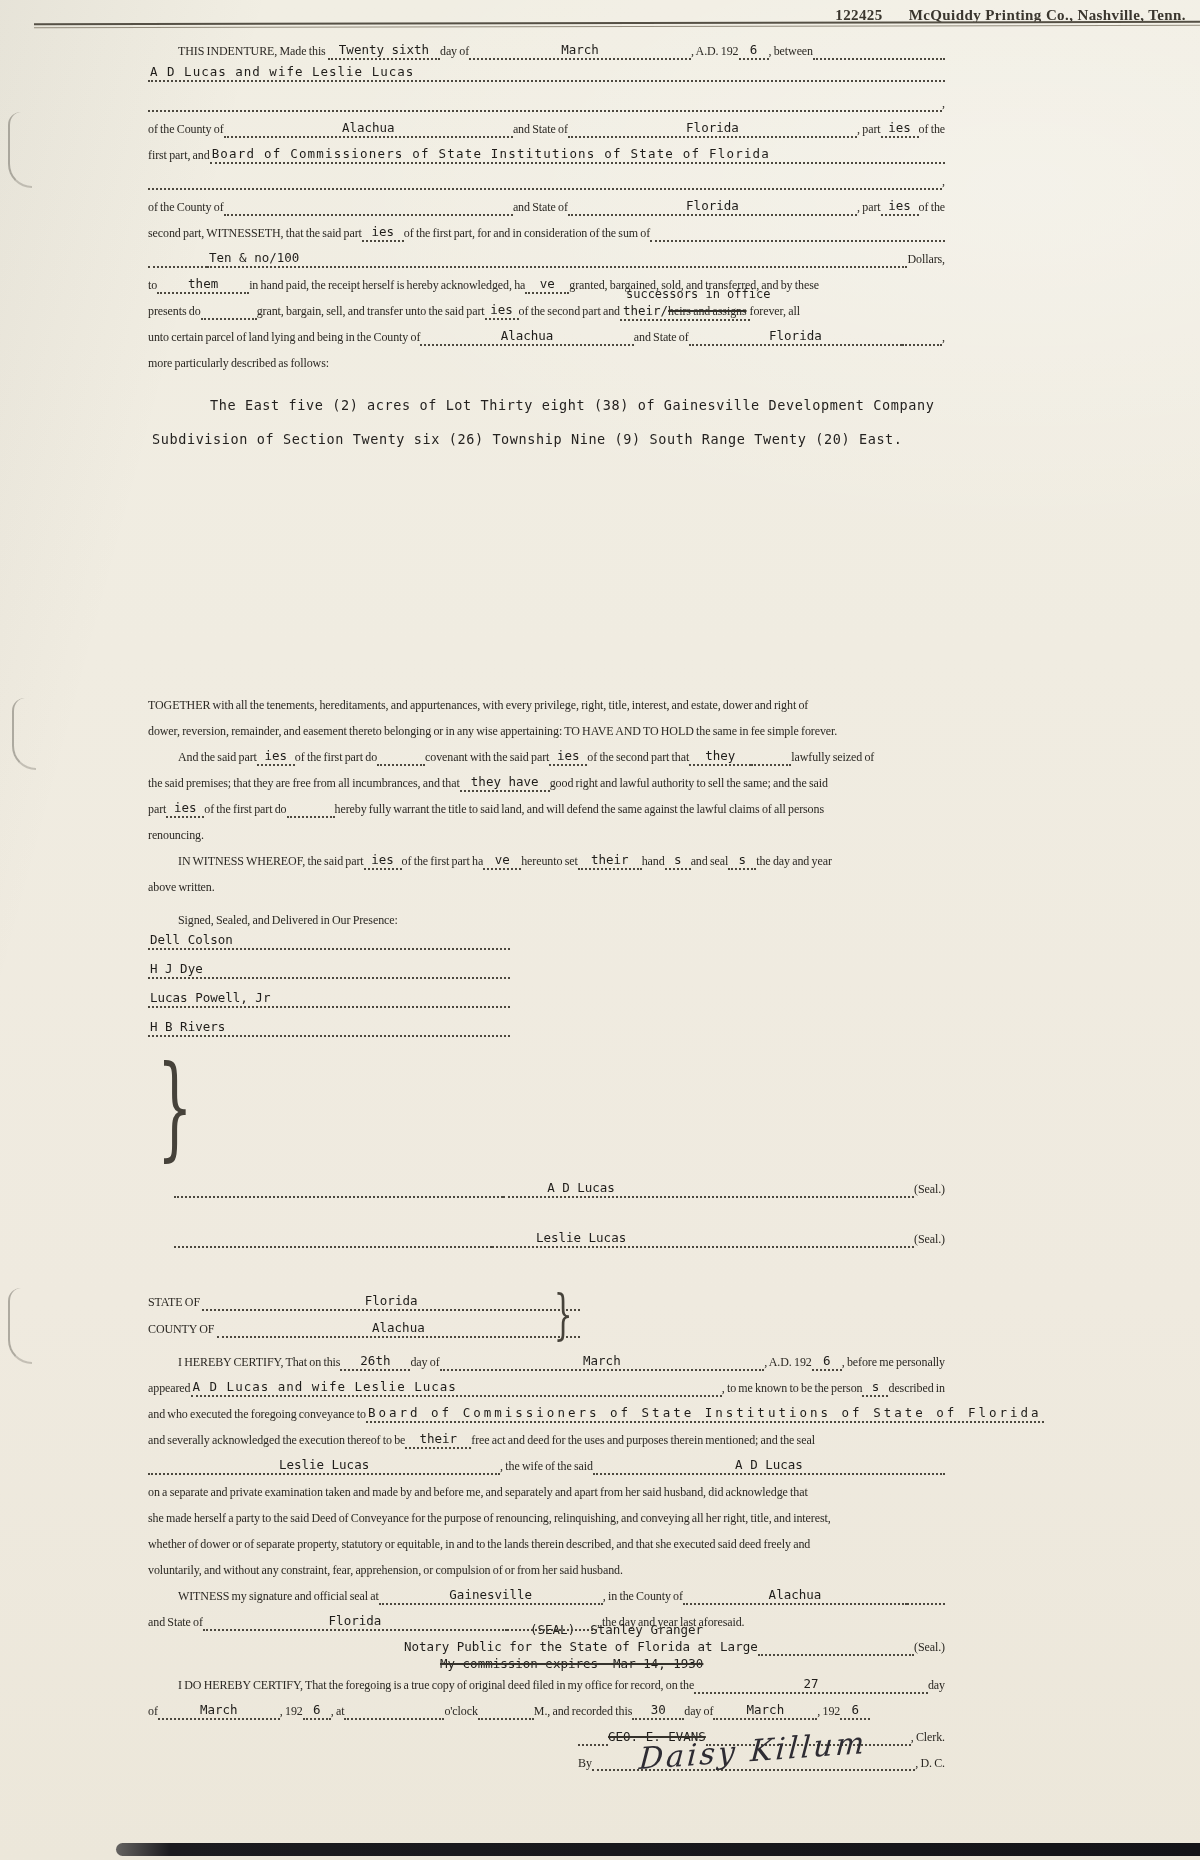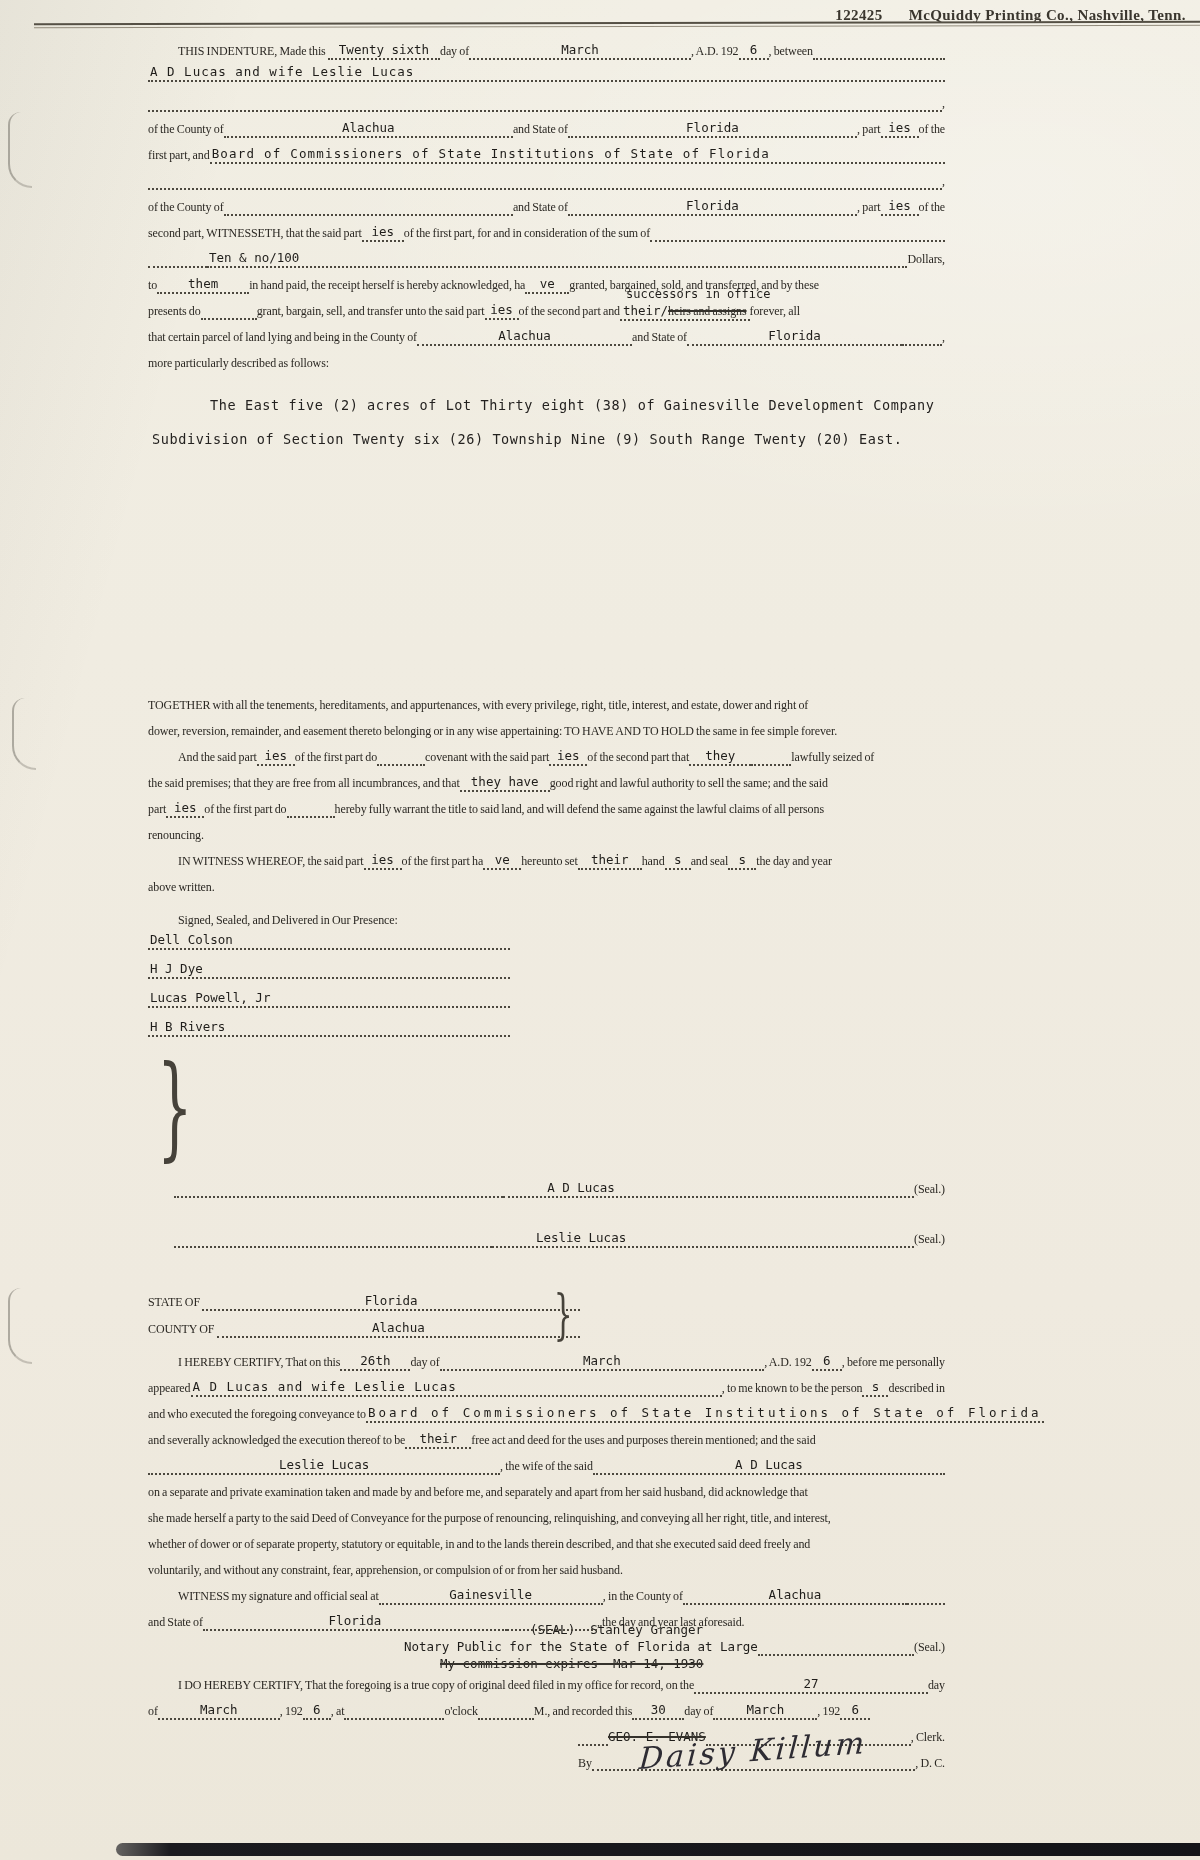--- a/index.html
+++ b/index.html
@@ -85,21 +85,21 @@
       <div class="row"><span class="blank al grow"><span class="ty" style="letter-spacing: 1px;">A D Lucas and wife Leslie Lucas</span></span></div>
       <div class="row"><span class="blank grow"><span class="ty">&nbsp;</span></span><span class="pr">,</span></div>
       <div class="row"><span class="pr">of the County of</span><span class="blank grow"><span class="ty">Alachua</span></span><span class="pr">and State of</span><span class="blank grow"><span class="ty">Florida</span></span><span class="pr">, part</span><span class="blank" style="flex-basis: 34px;"><span class="ty">ies</span></span><span class="pr">of the</span></div>
       <div class="row"><span class="pr">first part, and</span><span class="blank al grow"><span class="ty" style="letter-spacing: 1.2px;">Board of Commissioners of State Institutions of State of Florida</span></span></div>
       <div class="row"><span class="blank grow"><span class="ty">&nbsp;</span></span><span class="pr">,</span></div>
       <div class="row"><span class="pr">of the County of</span><span class="blank grow"><span class="ty">&nbsp;</span></span><span class="pr">and State of</span><span class="blank grow"><span class="ty">Florida</span></span><span class="pr">, part</span><span class="blank" style="flex-basis: 34px;"><span class="ty">ies</span></span><span class="pr">of the</span></div>
       <div class="row"><span class="pr">second part, WITNESSETH, that the said part</span><span class="blank" style="flex-basis: 38px;"><span class="ty">ies</span></span><span class="pr">of the first part, for and in consideration of the sum of</span><span class="blank grow"><span class="ty">&nbsp;</span></span></div>
       <div class="row"><span class="blank" style="flex-basis: 55px;"><span class="ty">&nbsp;</span></span><span class="blank al grow"><span class="ty">Ten &amp; no/100</span></span><span class="pr">Dollars,</span></div>
       <div class="row"><span class="pr">to</span><span class="blank" style="flex-basis: 88px;"><span class="ty">them</span></span><span class="pr">in hand paid, the receipt herself is hereby acknowledged, ha</span><span class="blank" style="flex-basis: 40px;"><span class="ty">ve</span></span><span class="pr">granted, bargained, sold, and transferred, and by these</span></div>
       <div class="row"><span class="pr">presents do</span><span class="blank" style="flex-basis: 52px;"><span class="ty">&nbsp;</span></span><span class="pr">grant, bargain, sell, and transfer unto the said part</span><span class="blank" style="flex-basis: 30px;"><span class="ty">ies</span></span><span class="pr">of the second part and</span><span class="annot"><span class="ty">their/</span><span class="pr strike">heirs and assigns</span><span class="ty above">successors in office</span></span><span class="pr">forever, all</span></div>
-      <div class="row"><span class="pr">that certain parcel of land lying and being in the County of</span><span class="blank grow"><span class="ty">Alachua</span></span><span class="pr">and State of</span><span class="blank grow"><span class="ty">Florida</span></span><span class="blank" style="flex-basis: 36px;"><span class="ty">&nbsp;</span></span><span class="pr">,</span></div>
+      <div class="row"><span class="pr">unto certain parcel of land lying and being in the County of</span><span class="blank grow"><span class="ty">Alachua</span></span><span class="pr">and State of</span><span class="blank grow"><span class="ty">Florida</span></span><span class="blank" style="flex-basis: 36px;"><span class="ty">&nbsp;</span></span><span class="pr">,</span></div>
       <div class="row"><span class="pr">more particularly described as follows:</span></div>
       <div class="gap" style="height: 12px;"></div>
       <div class="typedline" style="padding-left: 62px;"><span class="ty big">The East five (2) acres of Lot Thirty eight (38) of Gainesville Development Company</span></div>
       <div class="typedline" style="padding-left: 4px;"><span class="ty big">Subdivision of Section Twenty six (26) Township Nine (9) South Range Twenty (20) East.</span></div>
       <div class="gap" style="height: 236px;"></div>
       <div class="row"><span class="pr">TOGETHER with all the tenements, hereditaments, and appurtenances, with every privilege, right, title, interest, and estate, dower and right of</span></div>
       <div class="row"><span class="pr">dower, reversion, remainder, and easement thereto belonging or in any wise appertaining: TO HAVE AND TO HOLD the same in fee simple forever.</span></div>
       <div class="row ind"><span class="pr">And the said part</span><span class="blank" style="flex-basis: 34px;"><span class="ty">ies</span></span><span class="pr">of the first part do</span><span class="blank" style="flex-basis: 44px;"><span class="ty">&nbsp;</span></span><span class="pr">covenant with the said part</span><span class="blank" style="flex-basis: 34px;"><span class="ty">ies</span></span><span class="pr">of the second part that</span><span class="blank" style="flex-basis: 58px;"><span class="ty">they</span></span><span class="blank" style="flex-basis: 36px;"><span class="ty">&nbsp;</span></span><span class="pr">lawfully seized of</span></div>
       <div class="row"><span class="pr">the said premises; that they are free from all incumbrances, and that</span><span class="blank" style="flex-basis: 86px;"><span class="ty">they have</span></span><span class="pr">good right and lawful authority to sell the same; and the said</span></div>
       <div class="row"><span class="pr">part</span><span class="blank" style="flex-basis: 34px;"><span class="ty">ies</span></span><span class="pr">of the first part do</span><span class="blank" style="flex-basis: 44px;"><span class="ty">&nbsp;</span></span><span class="pr">hereby fully warrant the title to said land, and will defend the same against the lawful claims of all persons</span></div>
@@ -123,21 +123,21 @@
         </div>
       </div>
       <div class="statebox" style="margin-top: 14px;">
         <div class="row"><span class="pr">STATE OF&nbsp;</span><span class="blank grow"><span class="ty">Florida</span></span></div>
         <div class="row"><span class="pr">COUNTY OF&nbsp;</span><span class="blank grow"><span class="ty">Alachua</span></span></div>
         <div class="state-brace">}</div>
       </div>
       <div class="row ind" style="margin-top: 6px;"><span class="pr">I HEREBY CERTIFY, That on this</span><span class="blank" style="flex-basis: 66px;"><span class="ty">26th</span></span><span class="pr">day of</span><span class="blank grow"><span class="ty">March</span></span><span class="pr">, A.D. 192</span><span class="blank" style="flex-basis: 26px;"><span class="ty">6</span></span><span class="pr">, before me personally</span></div>
       <div class="row"><span class="pr">appeared</span><span class="blank al grow"><span class="ty" style="letter-spacing: 1px;">A D Lucas and wife Leslie Lucas</span></span><span class="pr">, to me known to be the person</span><span class="blank" style="flex-basis: 22px;"><span class="ty">s</span></span><span class="pr">described in</span></div>
       <div class="row"><span class="pr">and who executed the foregoing conveyance to</span><span class="blank al grow ov"><span class="ty" style="letter-spacing: 3px;">Board of Commissioners of State Institutions of State of Florida</span></span></div>
-      <div class="row"><span class="pr">and severally acknowledged the execution thereof to be</span><span class="blank" style="flex-basis: 62px;"><span class="ty">their</span></span><span class="pr">free act and deed for the uses and purposes therein mentioned; and the said</span></div>
+      <div class="row"><span class="pr">and severally acknowledged the execution thereof to be</span><span class="blank" style="flex-basis: 62px;"><span class="ty">their</span></span><span class="pr">free act and deed for the uses and purposes therein mentioned; and the seal</span></div>
       <div class="row"><span class="blank grow"><span class="ty">Leslie Lucas</span></span><span class="pr">, the wife of the said</span><span class="blank grow"><span class="ty">A D Lucas</span></span></div>
       <div class="row"><span class="pr">on a separate and private examination taken and made by and before me, and separately and apart from her said husband, did acknowledge that</span></div>
       <div class="row"><span class="pr">she made herself a party to the said Deed of Conveyance for the purpose of renouncing, relinquishing, and conveying all her right, title, and interest,</span></div>
       <div class="row"><span class="pr">whether of dower or of separate property, statutory or equitable, in and to the lands therein described, and that she executed said deed freely and</span></div>
       <div class="row"><span class="pr">voluntarily, and without any constraint, fear, apprehension, or compulsion of or from her said husband.</span></div>
       <div class="row ind"><span class="pr">WITNESS my signature and official seal at</span><span class="blank grow"><span class="ty">Gainesville</span></span><span class="pr">, in the County of</span><span class="blank grow"><span class="ty">Alachua</span></span><span class="blank" style="flex-basis: 34px;"><span class="ty">&nbsp;</span></span></div>
       <div class="row"><span class="pr">and State of</span><span class="blank" style="flex-basis: 300px;"><span class="ty">Florida</span></span><span class="blank" style="flex-basis: 86px;"><span class="ty">&nbsp;</span></span><span class="pr">, the day and year last aforesaid.</span></div>
       <div class="stamp" style="margin-top: -14px;">
         <div class="stamp-row" style="padding-left: 382px;"><span class="ty">(SEAL)  Stanley Granger</span></div>
         <div class="stamp-row" style="padding-left: 256px;"><span class="ty">Notary Public for the State of Florida at Large</span><span class="blank grow"><span class="ty">&nbsp;</span></span><span class="pr">(Seal.)</span></div>

